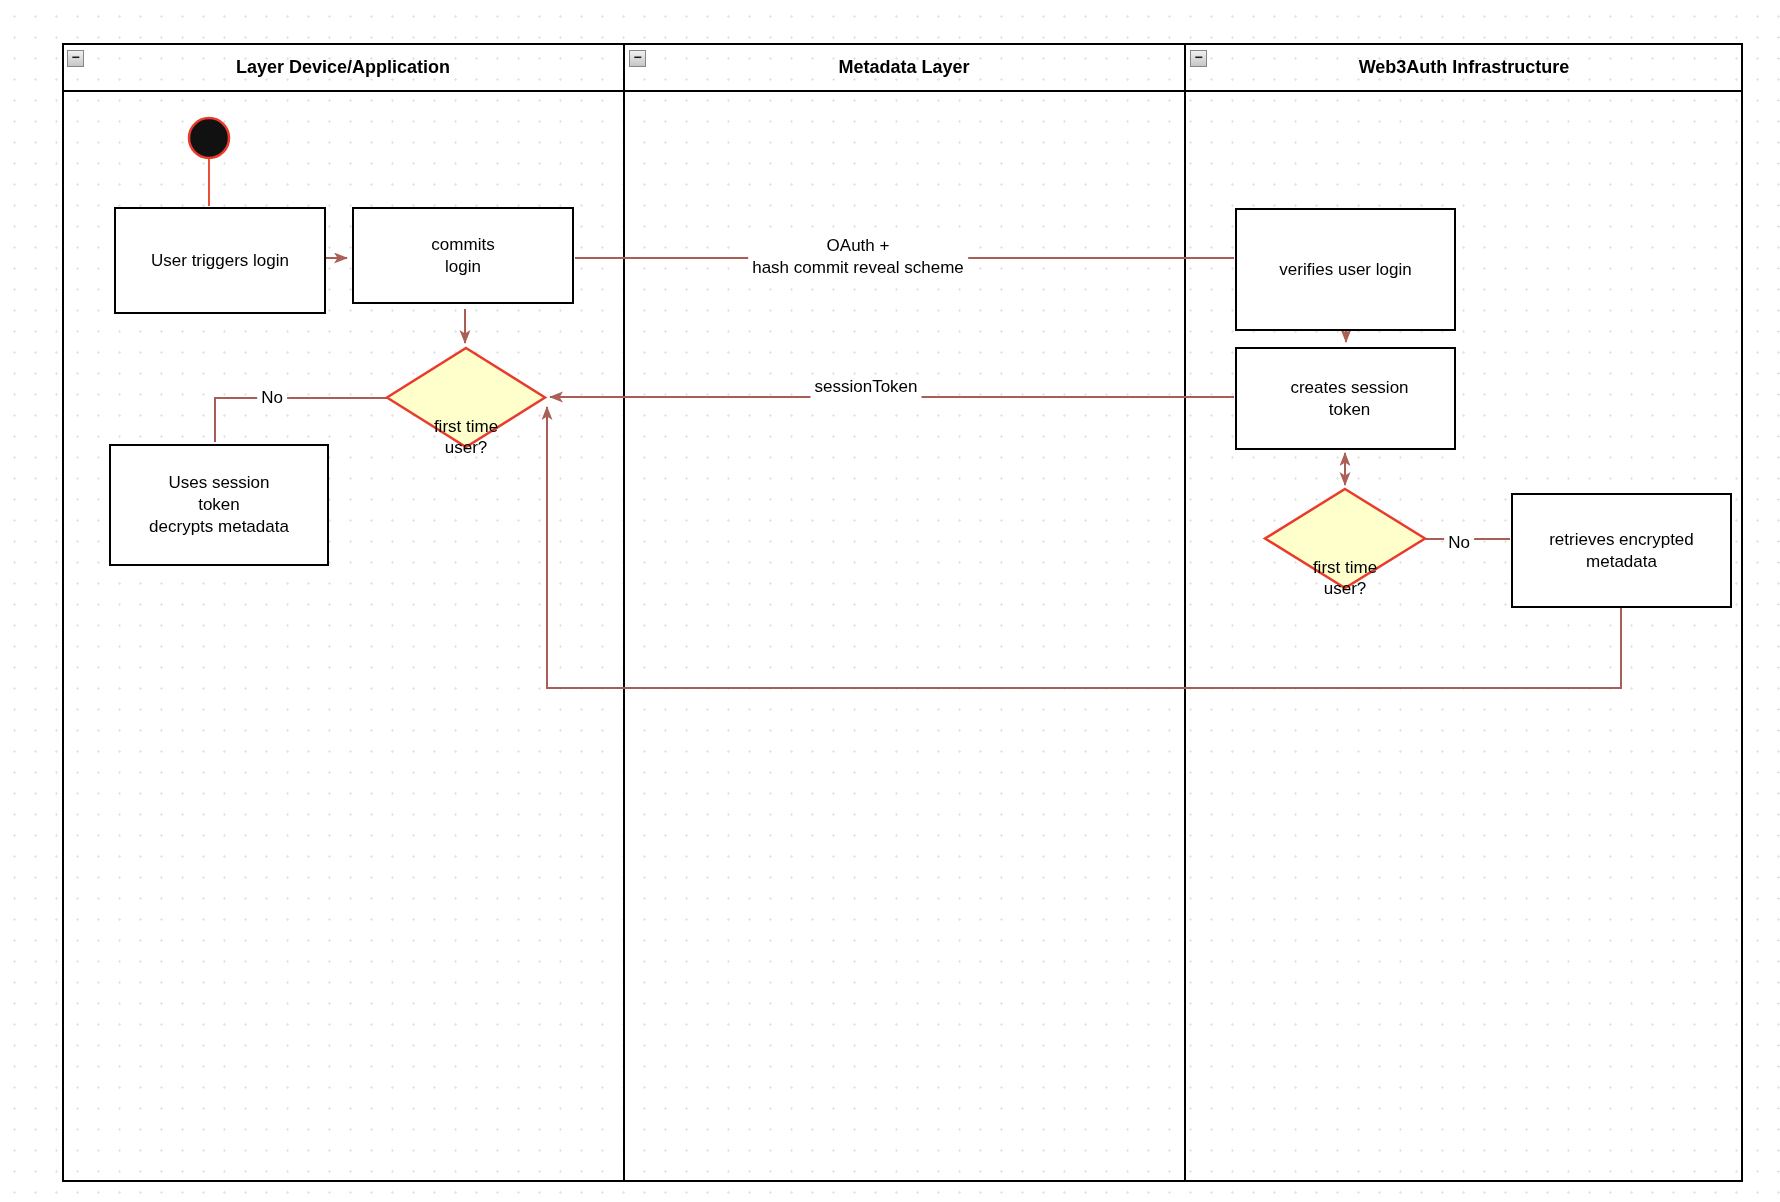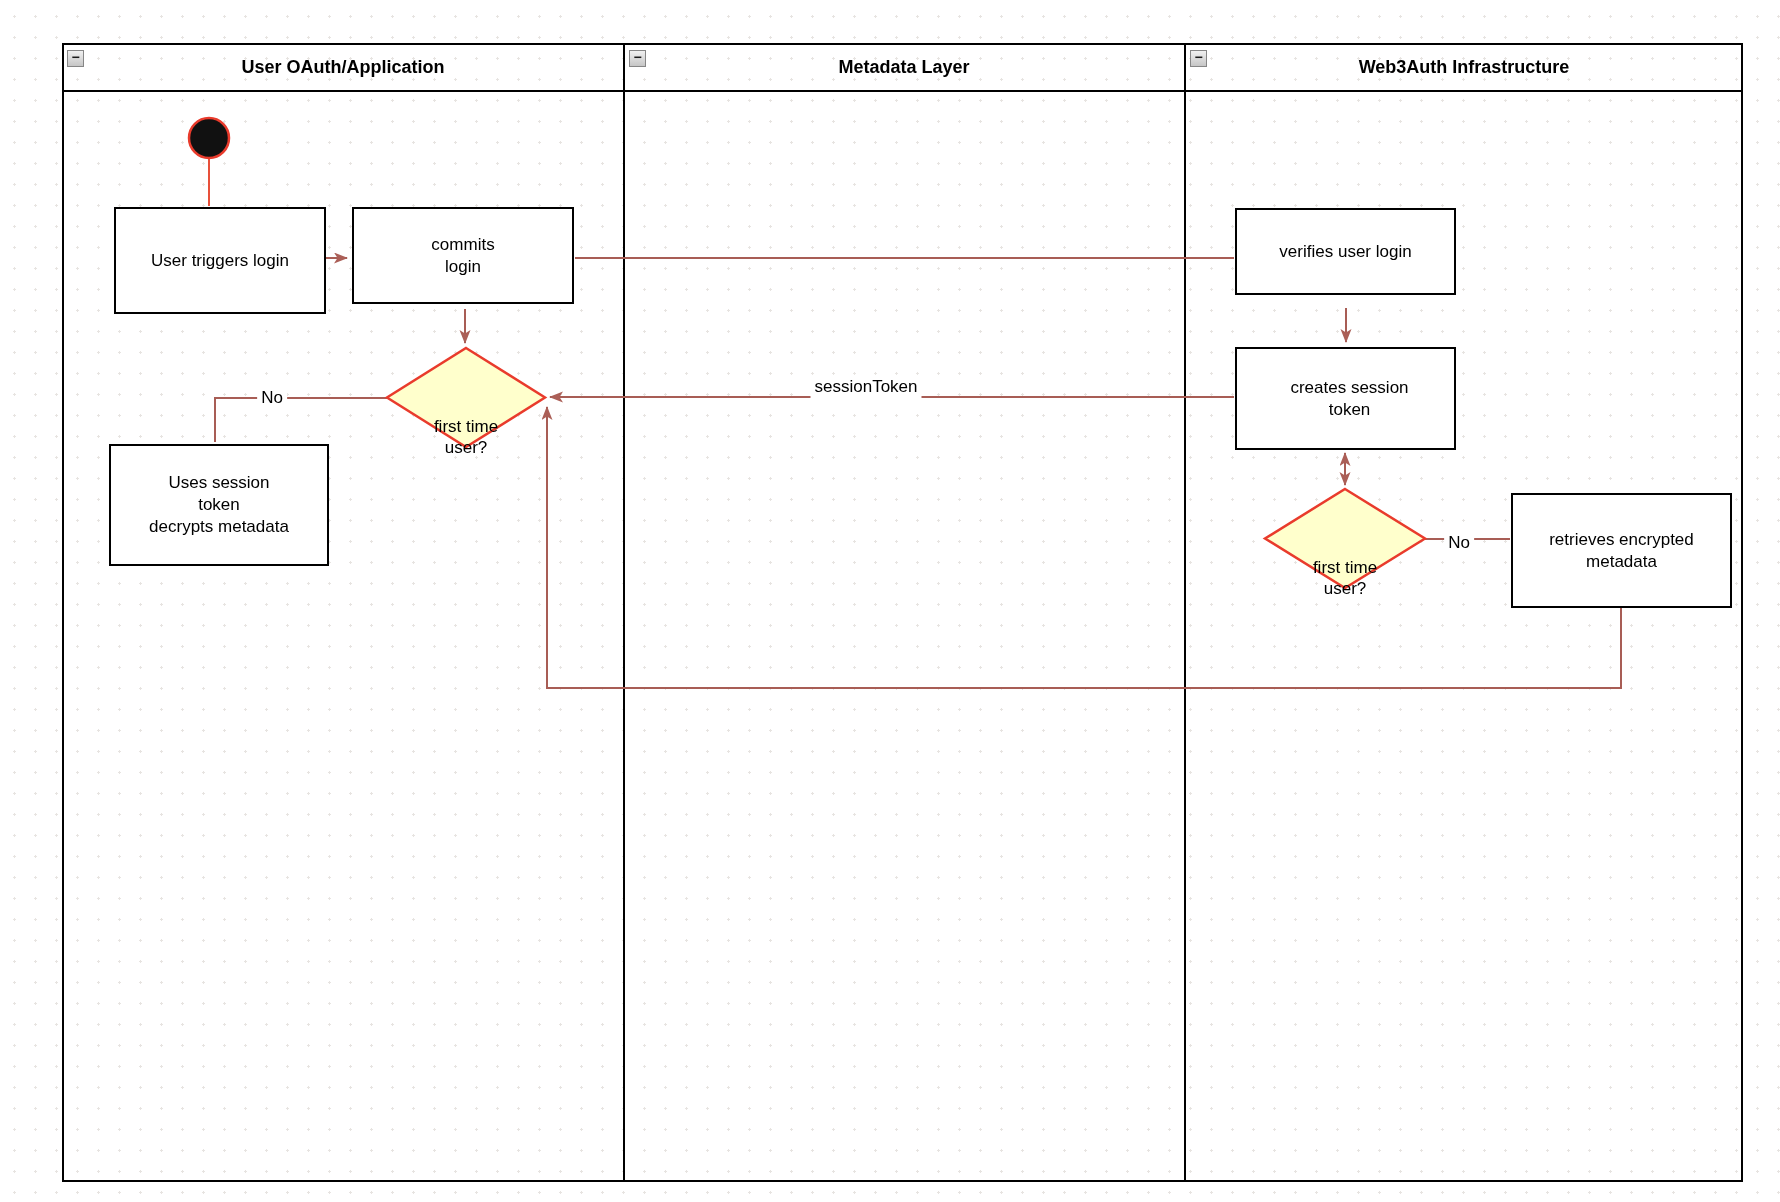--- a/index.html
+++ b/index.html
@@ -61,21 +61,21 @@
 </head>
 <body>
 
 <div class="canvas">
 
   <div class="frame"></div>
   <div class="vdivider" style="left:623px;"></div>
   <div class="vdivider" style="left:1184px;"></div>
   <div class="header-line"></div>
 
-  <div class="lane-title" style="left:343px;">User OAuth/Application</div>
+  <div class="lane-title" style="left:343px;">Layer Device/Application</div>
   <div class="lane-title" style="left:904px;">Metadata Layer</div>
   <div class="lane-title" style="left:1464px;">Web3Auth Infrastructure</div>
 
   <div class="collapse-btn" style="left:67px;top:50px;">
       <span>−</span>
     </div>
   <div class="collapse-btn" style="left:629px;top:50px;">
       <span>−</span>
     </div>
   <div class="collapse-btn" style="left:1190px;top:50px;">
@@ -120,21 +120,21 @@
 
   <div class="node-box" style="left:114px;top:207px;width:212px;height:107px;">
     <span>User triggers login</span>
   </div>
 
   <div class="node-box" style="left:352px;top:207px;width:222px;height:97px;">
     <span>commits
 login</span>
   </div>
 
-  <div class="node-box" style="left:1235px;top:208px;width:221px;height:87px;">
+  <div class="node-box" style="left:1235px;top:208px;width:221px;height:123px;">
     <span>verifies user login</span>
   </div>
 
   <div class="node-box" style="left:1235px;top:347px;width:221px;height:103px;padding-left:8px;">
     <span>creates session
 token</span>
   </div>
 
   <div class="node-box" style="left:109px;top:444px;width:220px;height:122px;">
     <span>Uses session
@@ -145,17 +145,19 @@
   <div class="node-box" style="left:1511px;top:493px;width:221px;height:115px;">
     <span>retrieves encrypted
 metadata</span>
   </div>
 
   <div class="diamond-label" style="left:466px;top:397px;">first time
 user?</div>
   <div class="diamond-label" style="left:1345px;top:538px;">first time
 user?</div>
 
+  <div class="edge-label" style="left:858px;top:257px;">OAuth +
+hash commit reveal scheme</div>
   <div class="edge-label" style="left:866px;top:387px;">sessionToken</div>
   <div class="edge-label" style="left:272px;top:398px;">No</div>
   <div class="edge-label" style="left:1459px;top:543px;">No</div>
 
 </div>
 
 </body></html>

